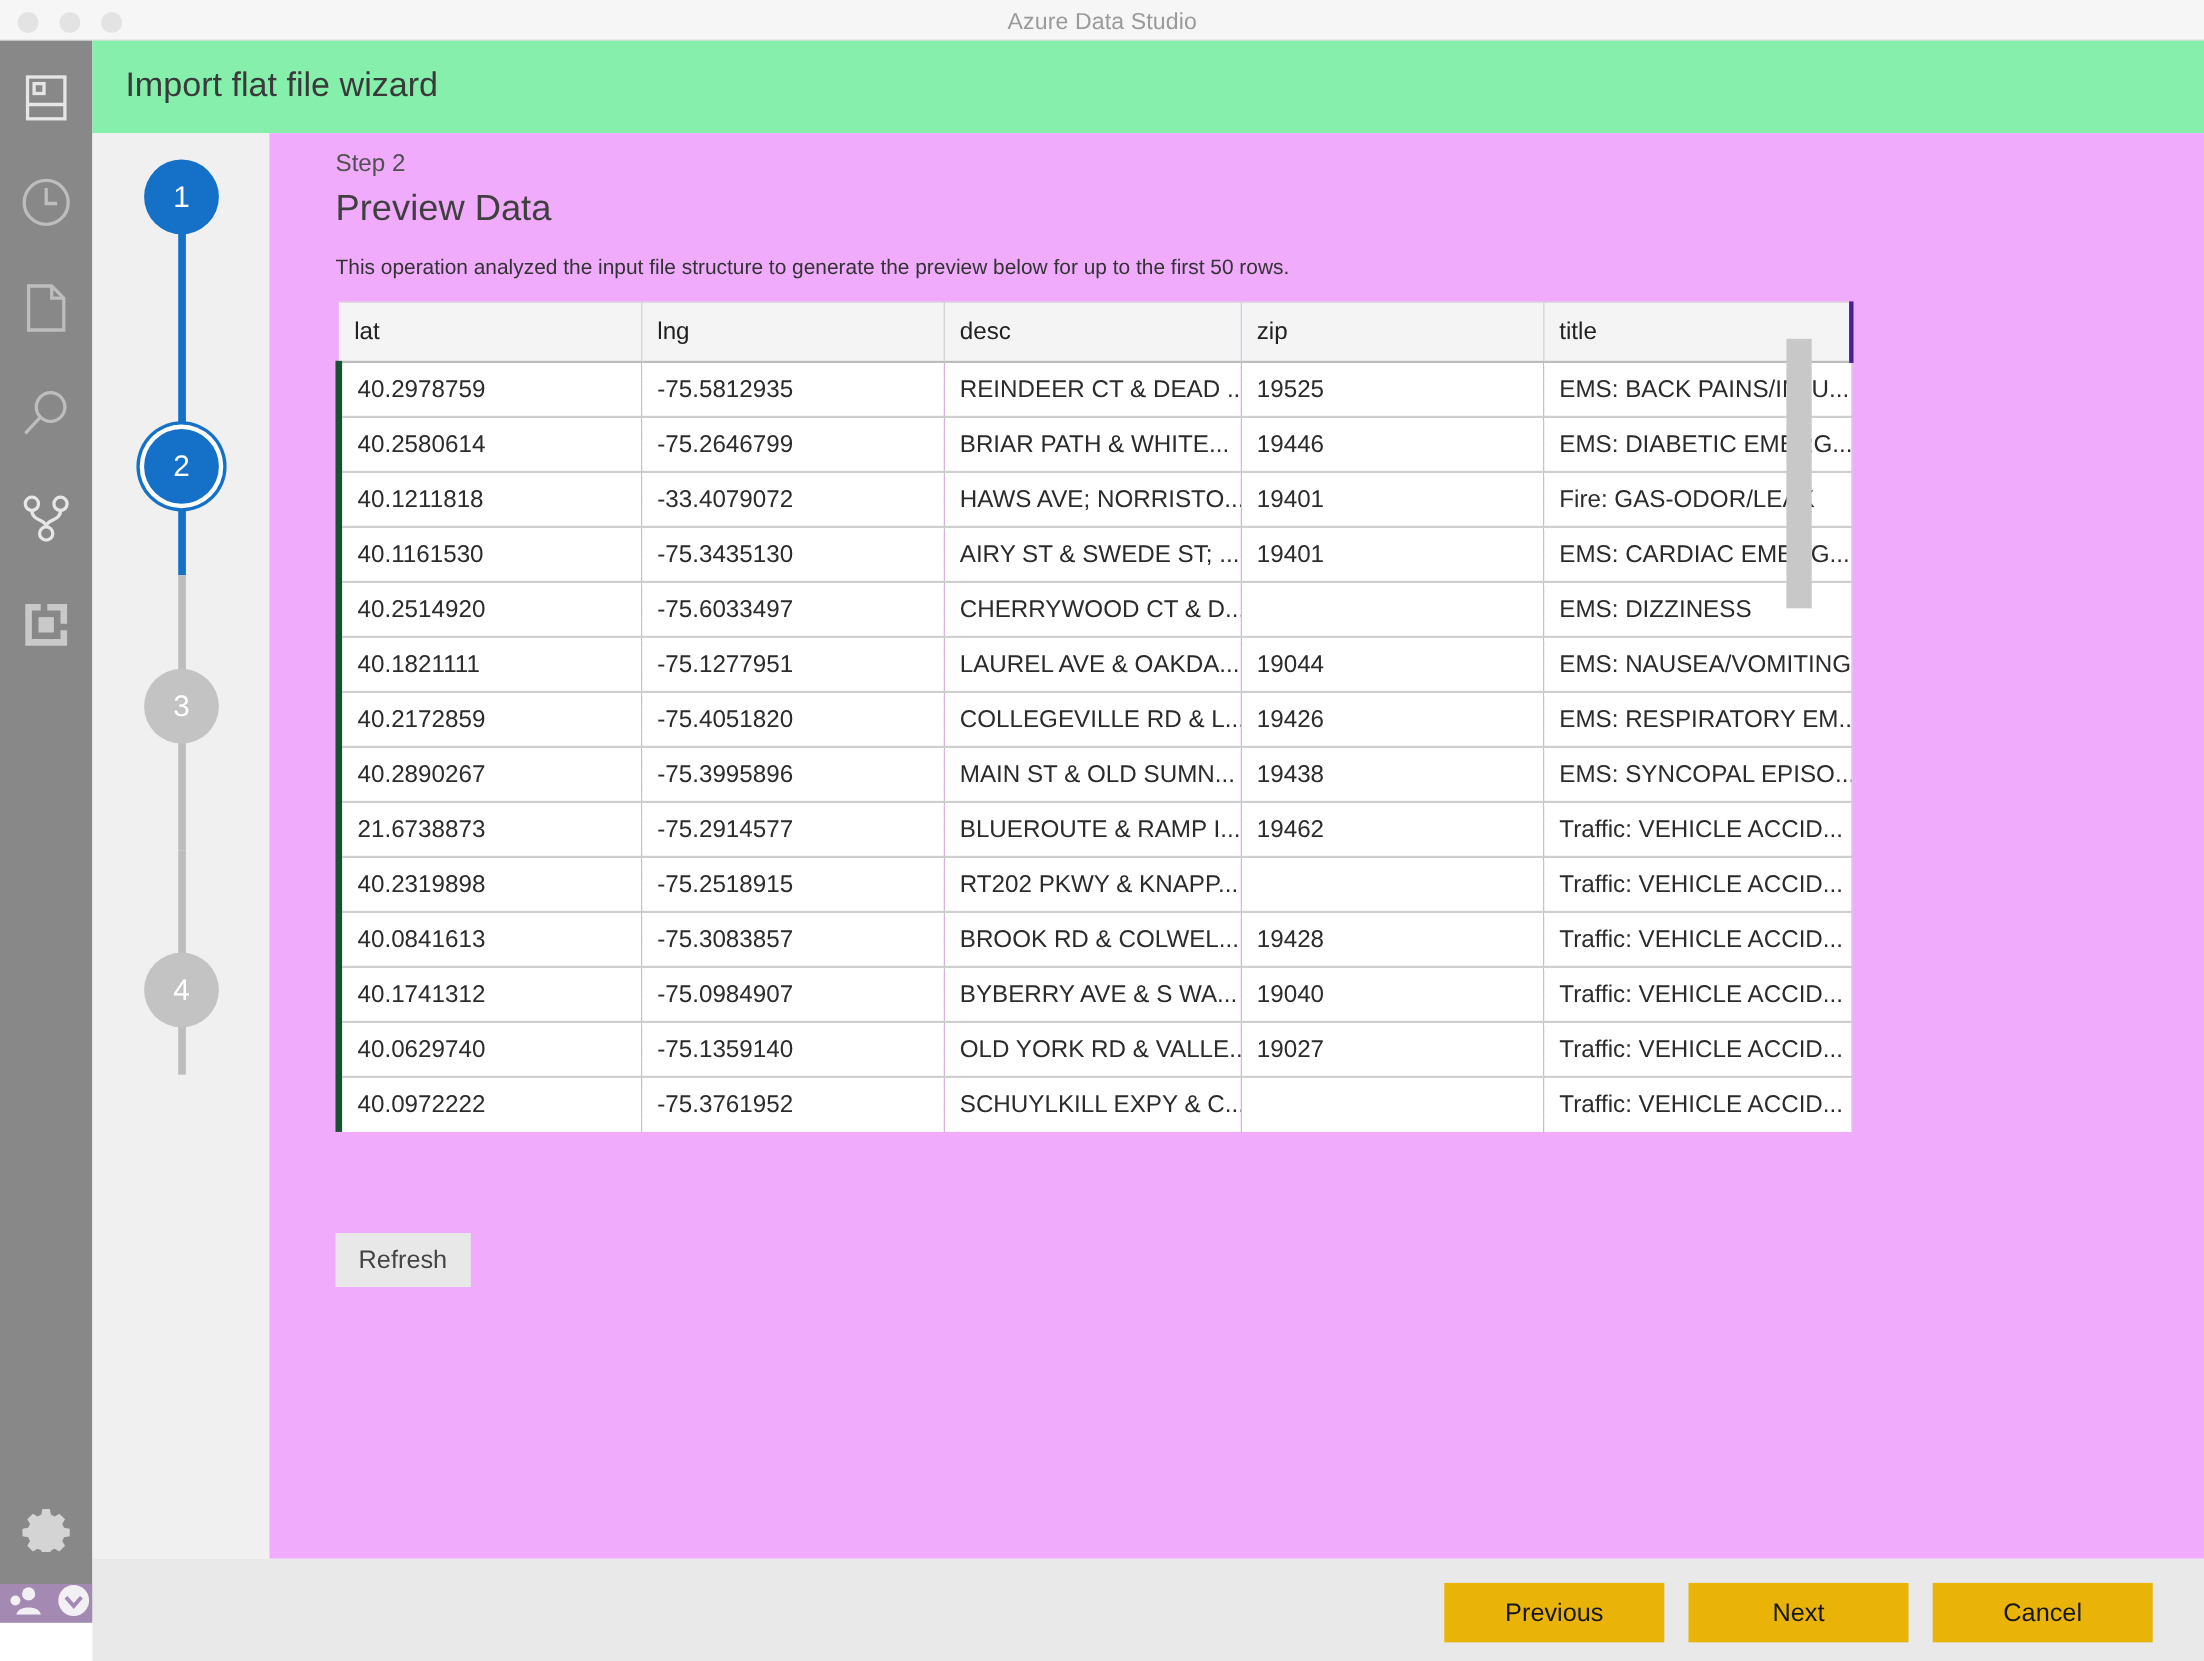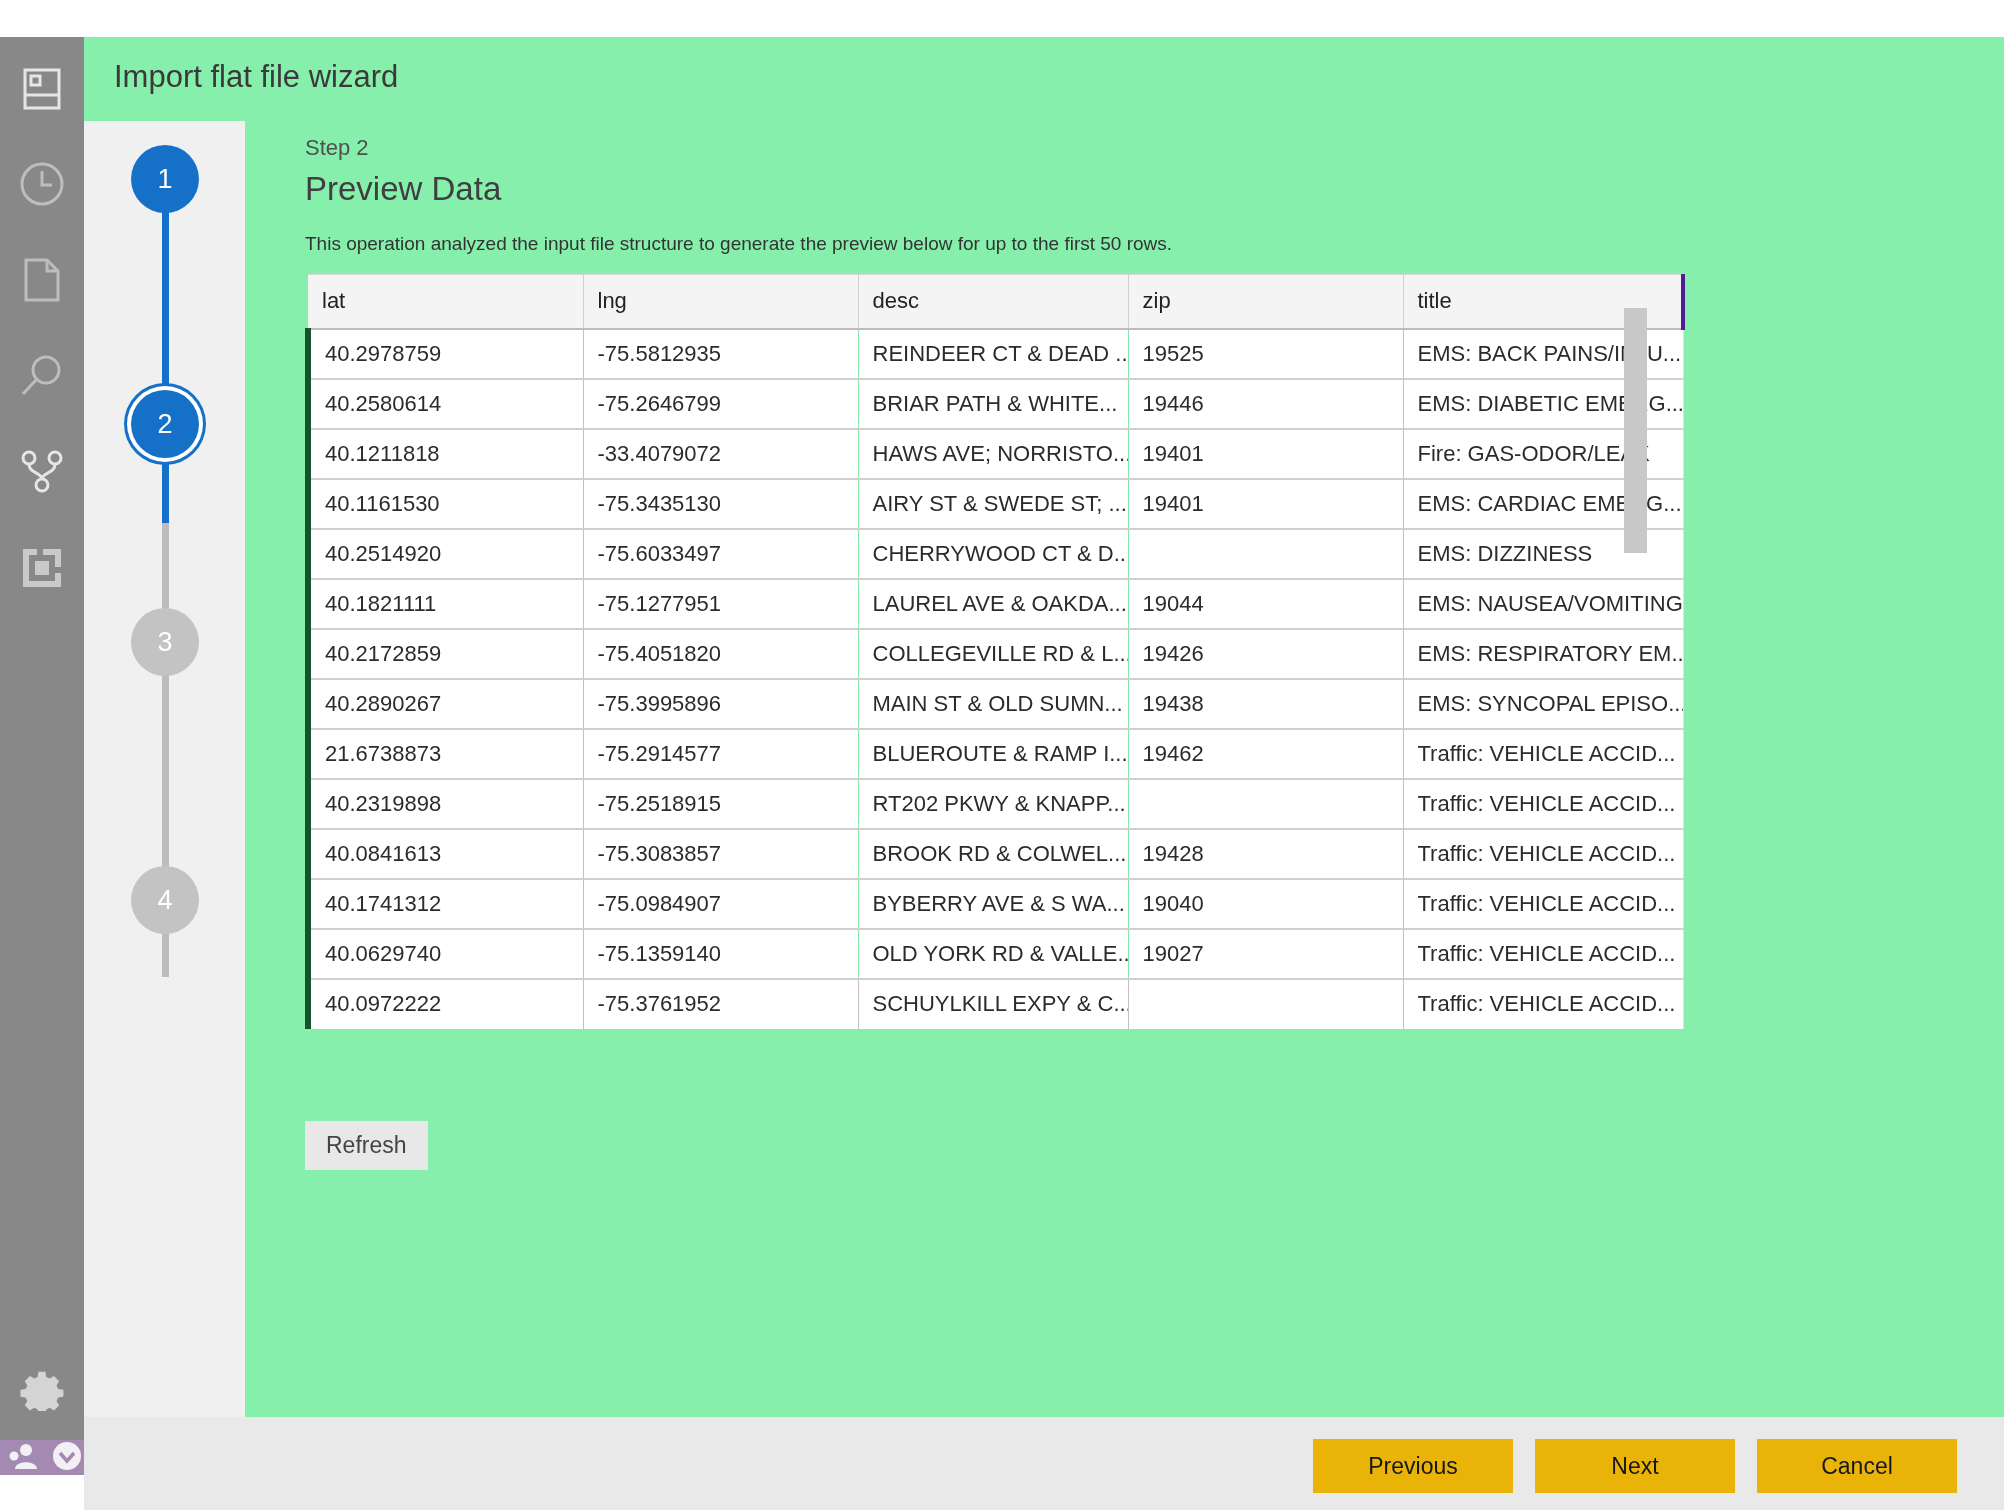--- a/index.html
+++ b/index.html
@@ -51,21 +51,21 @@
     font-size: 31px; font-weight: 400; color: #3a3a3a;
   }
 
   
   .wiz-body {
     position: absolute; top: 121px; left: 84px; width: 1920px; height: 1296px;
     background: #f0f0f0;
   }
   .content-pane {
     position: absolute; top: 0; left: 161px; width: 1759px; height: 1296px;
-    background: #86efac;
+    background: #f0abfc;
   }
 
   
   .rail { position: absolute; top: 0; left: 0; width: 161px; height: 1296px; }
   .rail-line {
     position: absolute; left: 78px; width: 7px;
     background: #bdbdbd;
   }
   .rail-line.active { background: #1571c8; }
   .step-dot {
@@ -155,20 +155,28 @@
     width: 200px; height: 54px; border: none;
     background: #eab308; color: #15171a; font-size: 23px;
     font-family: "Liberation Sans", sans-serif; cursor: pointer;
   }
 </style>
 </head>
 <body>
 
 <div id="app">
 
+  <div class="titlebar">
+    <div class="traffic">
+      <span class="tl"></span>
+      <span class="tl"></span>
+      <span class="tl"></span>
+    </div>
+    <div class="app-title">Azure Data Studio</div>
+  </div>
 
   <div class="activitybar">
 
     <div class="act-icon" style="top:10px">
       <span>
         <svg width="38" height="42" viewBox="0 0 38 42">
           <rect x="2" y="2" width="34" height="38" fill="none" stroke="#e6e6e6" stroke-width="3"></rect>
           <line x1="2" y1="27" x2="36" y2="27" stroke="#e6e6e6" stroke-width="3"></line>
           <rect x="8" y="8" width="9" height="9" fill="none" stroke="#e6e6e6" stroke-width="3"></rect>
         </svg>

